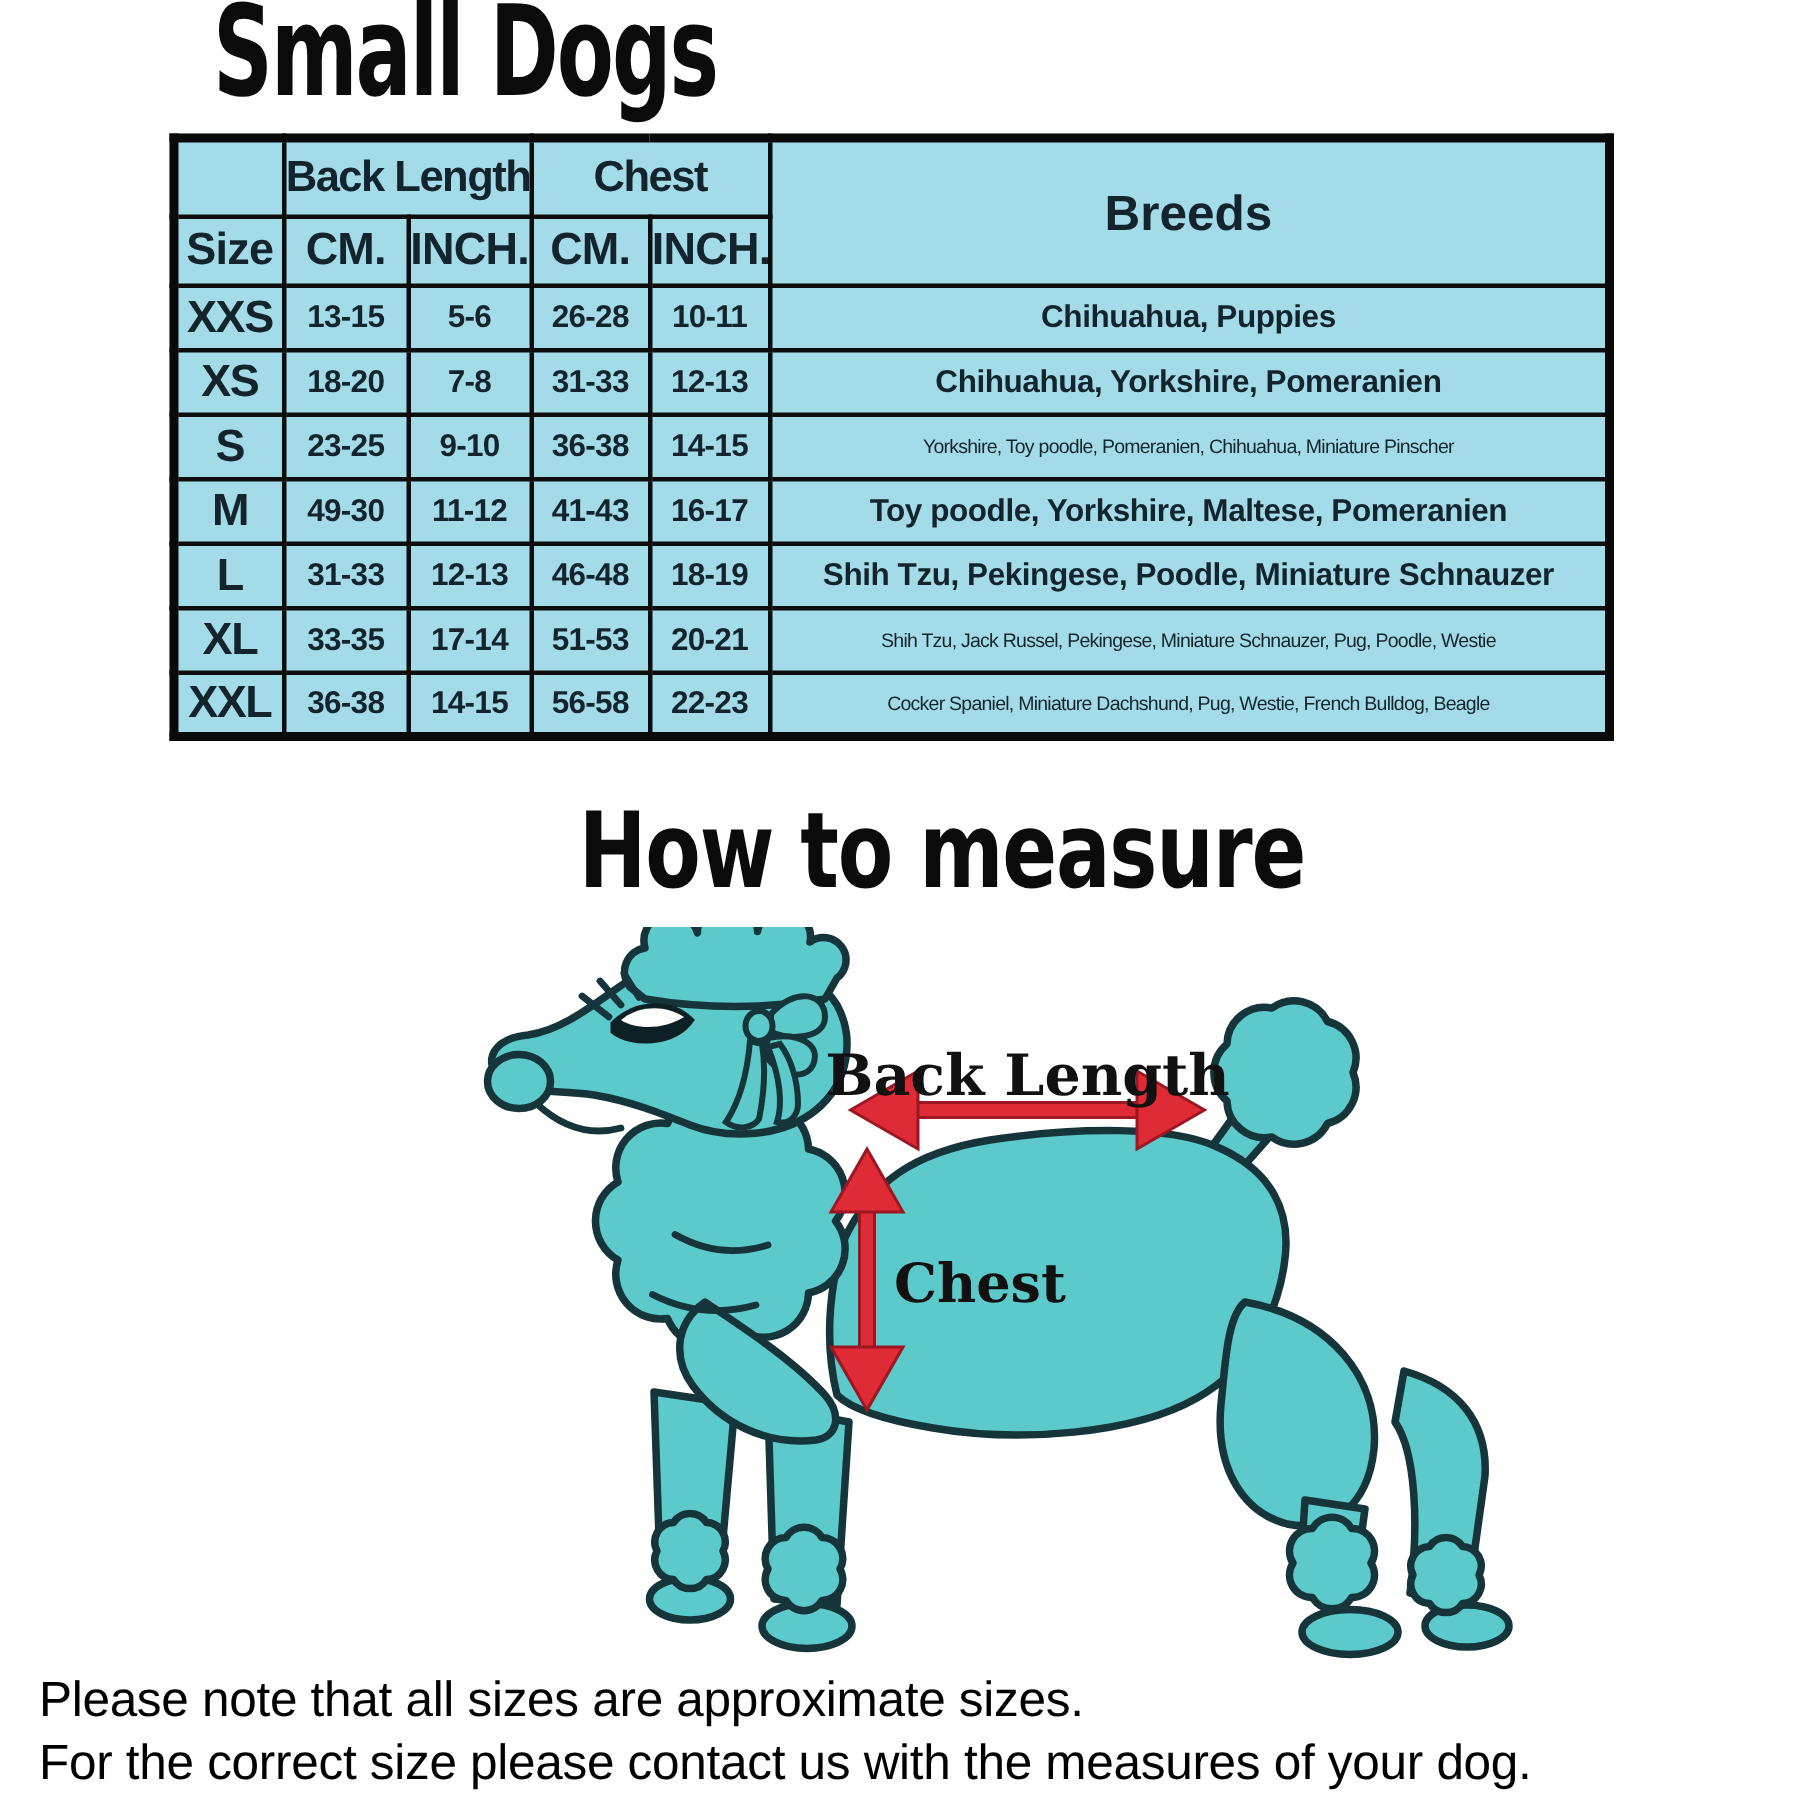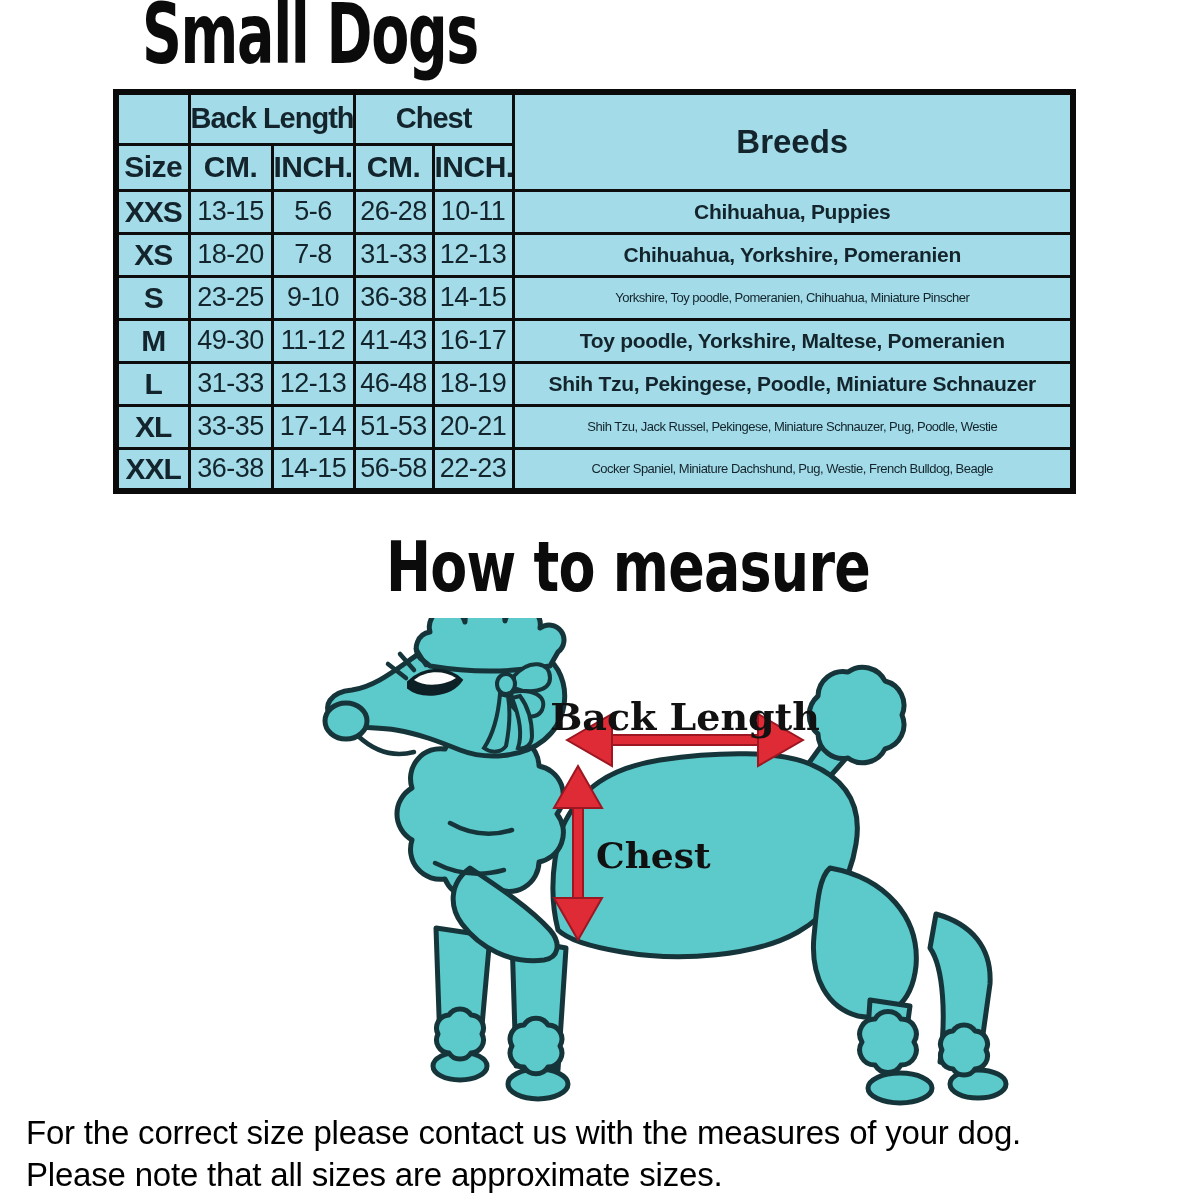--- a/index.html
+++ b/index.html
@@ -30,21 +30,21 @@
   table.size-table th, table.size-table td {
     border:3px solid #0d0d0d; padding:0; text-align:center; vertical-align:middle;
     color:#13242c; overflow:hidden; white-space:nowrap;
   }
   tr.hrow1 { height:52px; } tr.hrow2 { height:46px; }
   tbody tr { height:43px; }
   th.group  { font-size:29px; font-weight:bold; letter-spacing:-1px; }
   th.breeds-head { font-size:33px; font-weight:bold; letter-spacing:0; }
   th.sub    { color:#d43b4e; font-size:30px; font-weight:bold; letter-spacing:-0.5px; }
   td.size-cell { font-size:30px; font-weight:bold; letter-spacing:-1px; }
-  td.num-cell  { font-size:27px; font-weight:normal; letter-spacing:-0.5px; }
+  td.num-cell  { font-size:21px; font-weight:bold; letter-spacing:-0.5px; }
   td.breeds-cell {
     text-align:left; padding-left:7px; font-size:21px; font-weight:bold; letter-spacing:-0.3px;margin-top:28px;
   }
   tr.tight td.breeds-cell { font-size:13px; font-weight:normal; letter-spacing:-0.5px; }
   
   .dog-svg { position:absolute; left:300px; top:618px; }
   
   .notes { position:absolute; left:26px; top:1112px; color:#000; }
   .notes .note-line { font-size:33px; line-height:42px; letter-spacing:-0.2px; }
 </style>
@@ -210,15 +210,15 @@
   <g fill="#df2b35" stroke="#9c1722" stroke-width="2">
     <rect x="273" y="188" width="10" height="94"></rect>
     <path d="M278,148 L254,190 L302,190 Z"></path>
     <path d="M278,322 L254,280 L302,280 Z"></path>
   </g>
   <text x="385" y="112" text-anchor="middle" font-family="DejaVu Serif, serif" font-weight="bold" font-size="38" fill="#111111">Back Length</text>
   <text x="296" y="250" text-anchor="start" font-family="DejaVu Serif, serif" font-weight="bold" font-size="36" fill="#111111">Chest</text>
 </svg>
 
 <div class="notes">
+  <div class="note-line">Please note that all sizes are approximate sizes.</div>
   <div class="note-line">For the correct size please contact us with the measures of your dog.</div>
-  <div class="note-line">Please note that all sizes are approximate sizes.</div>
 </div>
 
 </body></html>

